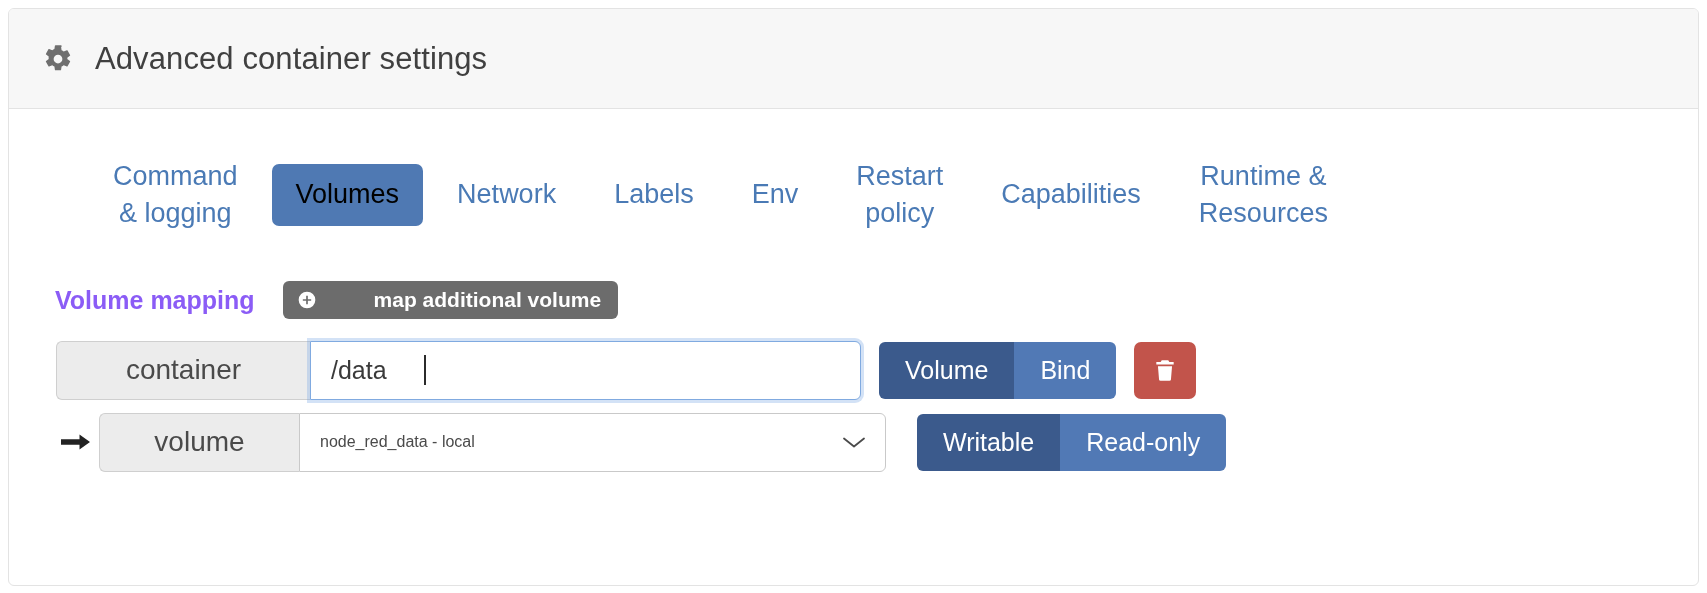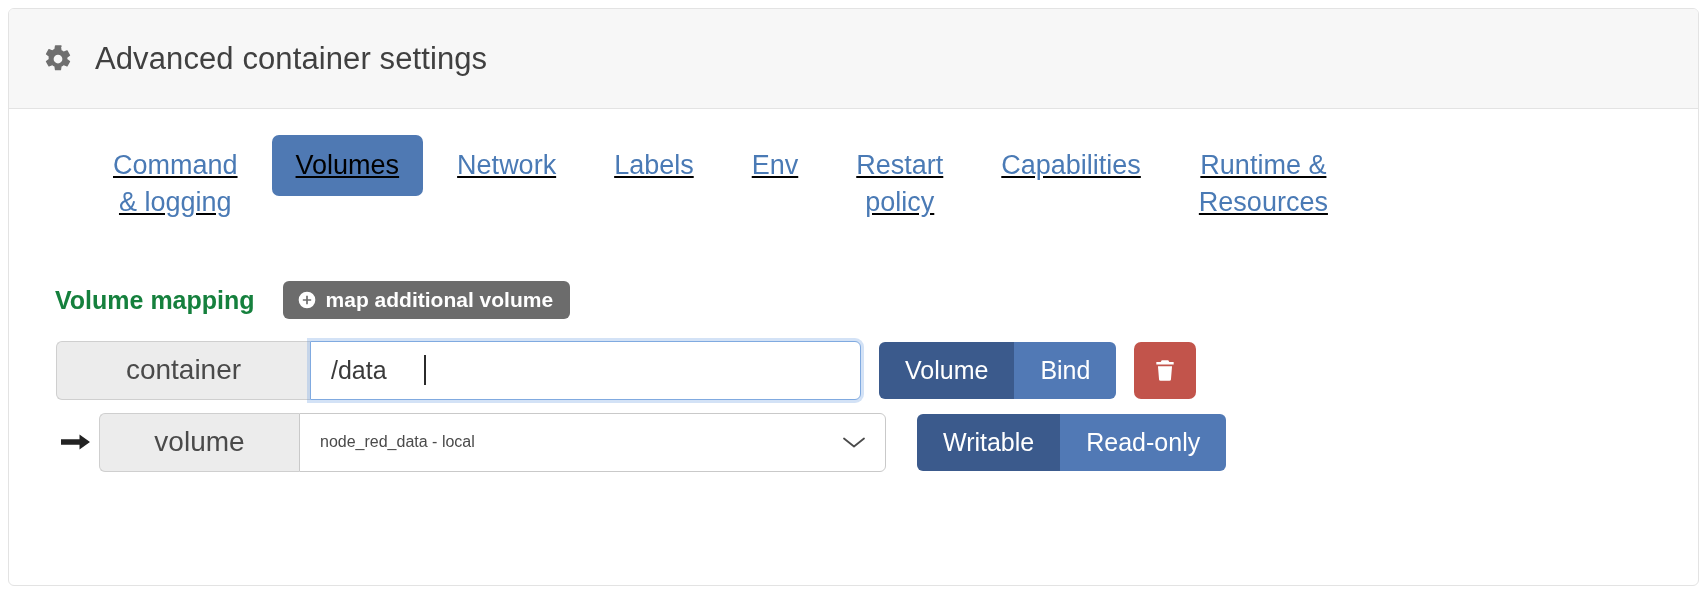--- a/index.html
+++ b/index.html
@@ -55,24 +55,23 @@
   
   .card-body {
     padding: 26px 0 0 0;
     position: relative;
     height: 476px;
   }
 
   
   .tabs {
     display: flex;
-    align-items: flex-start;
+    align-items: center;
     padding-left: 80px;
     height: 120px;
-    text-decoration: underline;
   }
   .tab {
     font-size: 27px;
     color: #4a7ab5;
     line-height: 1.38;
     text-align: center;
     padding: 12px 24px;
     border-radius: 7px;
     cursor: pointer;
     white-space: pre-line;
@@ -91,36 +90,37 @@
   .mapping-head {
     display: flex;
     align-items: center;
     padding-left: 46px;
     margin-top: 22px;
     height: 46px;
   }
   .mapping-label {
     font-size: 25px;
     font-weight: 700;
-    color: #15803d;
+    color: #8b5cf6;
     margin-right: 28px;
   }
   .btn-add {
     background: #6c6c6c;
     color: #ffffff;
     border: none;
     border-radius: 6px;
     font-size: 21px;
     font-weight: 700;
     padding: 8px 17px 9px 14px;
     display: inline-flex;
     align-items: center;
     cursor: pointer;
     font-family: "Liberation Sans", sans-serif;
     line-height: 1;
+    gap: 48px;
   }
   .plus-icon {
     width: 20px;
     height: 20px;
     margin-right: 9px;
     display: block;
     flex: 0 0 20px;
   }
 
   

